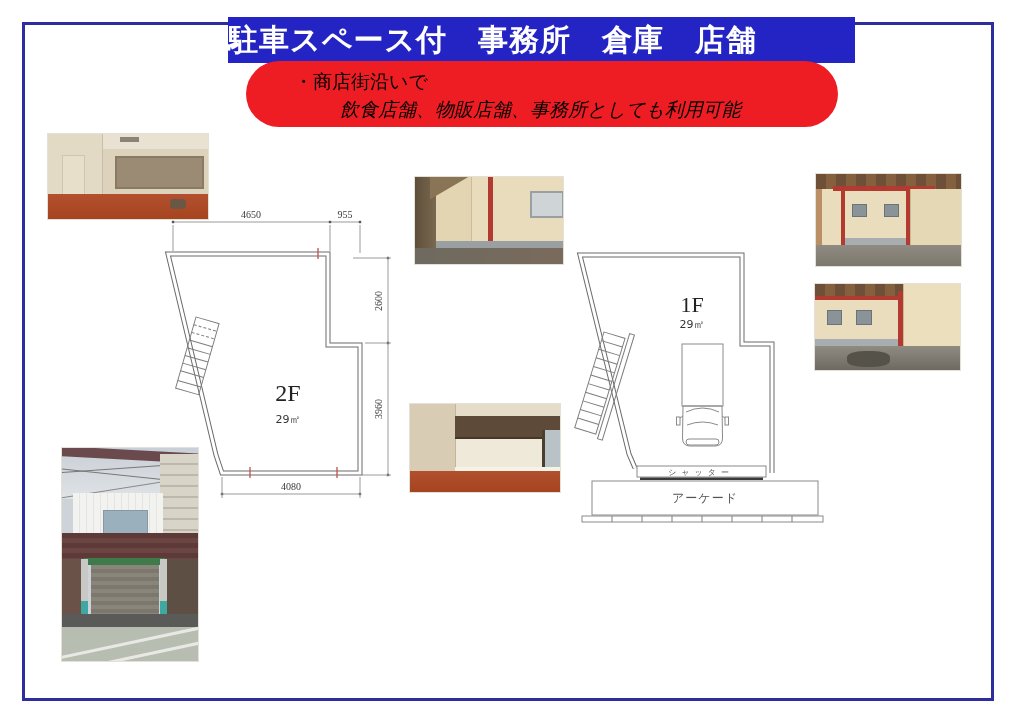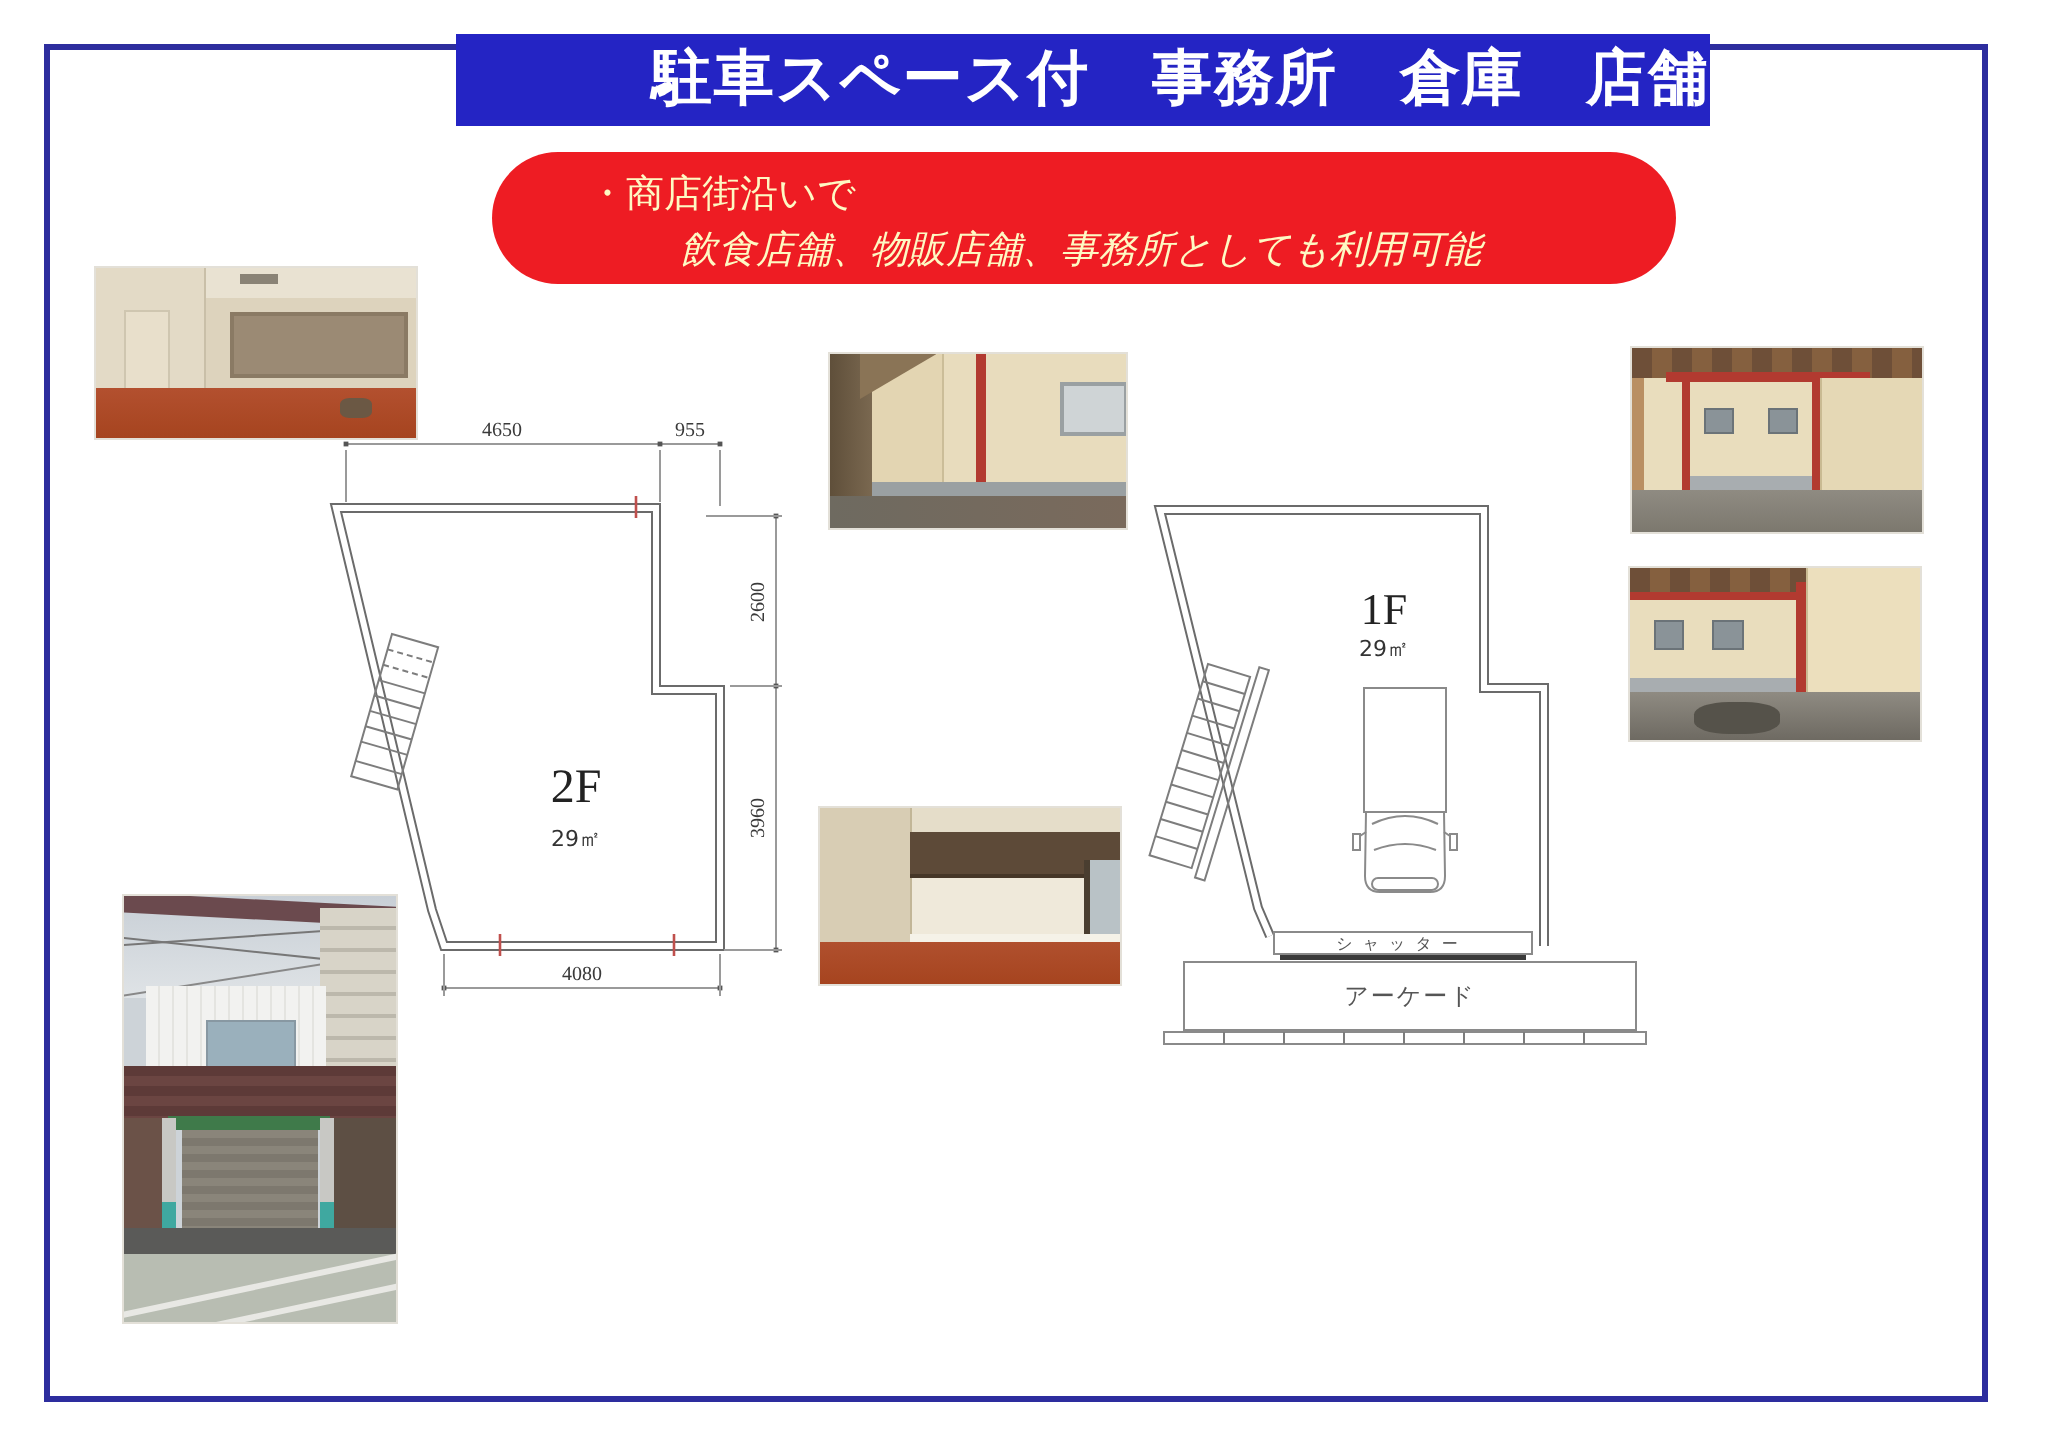--- a/index.html
+++ b/index.html
@@ -1,24 +1,24 @@
 <!DOCTYPE html>
 <html><head>
 <meta charset="utf-8">
 <style>
   html,body{margin:0;padding:0;background:#fff;}
   .page{position:relative;width:1024px;height:721px;background:#fff;overflow:hidden;
         font-family:"Liberation Sans",sans-serif;}
   .page-border{position:absolute;left:22px;top:22px;width:966px;height:673px;
         border:3px solid #2d2d9e;}
   .title-banner{position:absolute;left:228px;top:17px;width:627px;height:46px;
-        background:#2424c4;color:#fff;text-align:right;line-height:46px;
+        background:#2424c4;color:#fff;text-align:left;line-height:46px;
         font-size:30px;font-weight:bold;letter-spacing:1px;}
-  .notice-pill{position:absolute;left:246px;top:76px;width:592px;height:66px;
-        background:#ee1c23;border-radius:33px;color:#fef9c3;font-size:19px;}
+  .notice-pill{position:absolute;left:246px;top:61px;width:592px;height:66px;
+        background:#ee1c23;border-radius:33px;color:#000000;font-size:19px;}
   .notice-line1{position:absolute;left:48px;top:8px;white-space:nowrap;}
   .notice-line2{position:absolute;left:94px;top:36px;white-space:nowrap;font-style:italic;}
   .ph{position:absolute;overflow:hidden;outline:1px solid #e3e0d8;}
   .ph div{position:absolute;}
   svg{position:absolute;overflow:visible;}
   .wall-o{fill:none;stroke:#6b6b6b;stroke-width:5;stroke-linejoin:miter;}
   .wall-i{fill:none;stroke:#ffffff;stroke-width:3;stroke-linejoin:miter;}
   .thin{stroke:#7d7d7d;stroke-width:1;fill:none;}
   .thin2{stroke:#8a8a8a;stroke-width:1;fill:#fff;}
   .dim{stroke:#9a9a9a;stroke-width:1;fill:none;}

